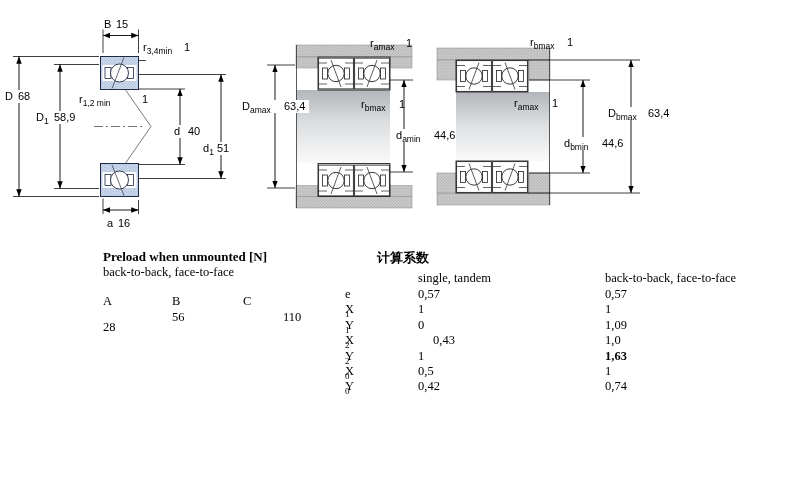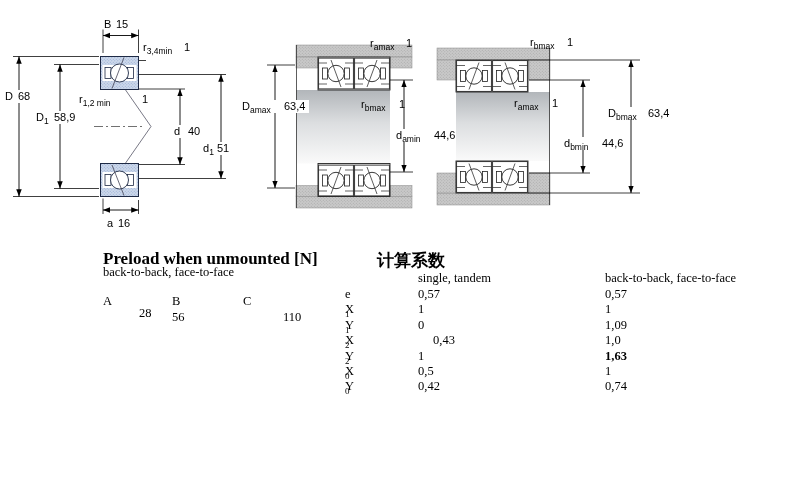--- a/index.html
+++ b/index.html
@@ -11,21 +11,21 @@
   svg text {
     font-family:"Liberation Sans","DejaVu Sans",sans-serif;
     font-size:11px; fill:#000;
   }
   svg tspan.sub { font-size:8.5px; }
   .dimline { stroke:#000; stroke-width:0.9; fill:none; }
   .extline { stroke:#000; stroke-width:0.75; fill:none; }
 
   .tbl { position:absolute; font-size:12.5px; }
   .tbl span { position:absolute; white-space:nowrap; }
-  .t-title { position:absolute; font-weight:bold; font-size:17px; white-space:nowrap; }
+  .t-title { position:absolute; font-weight:bold; font-size:13px; white-space:nowrap; }
   .t-sub   { position:absolute; font-size:12.5px; white-space:nowrap; }
   sub { font-size:9px; }
   #preload-table { left:103px; top:249px; width:240px; height:90px; }
   #factors-table { left:345px; top:249px; width:430px; height:150px; }
 </style>
 </head>
 <body>
 
 <svg class="drawing" width="800" height="245" viewBox="0 0 800 245" xmlns="http://www.w3.org/2000/svg">
   <defs>
@@ -188,21 +188,21 @@
     <text x="514" y="107"><tspan>r</tspan><tspan class="sub" dy="2.5">amax</tspan><tspan x="552" dy="-2.5">1</tspan></text>
   </g>
 </svg>
 
 <div class="tbl" id="preload-table">
   <div class="t-title" style="left:0;top:0;">Preload when unmounted [N]</div>
   <div class="t-sub" style="left:0;top:16px;">back-to-back, face-to-face</div>
   <span style="left:0;top:45px;">A</span>
   <span style="left:69px;top:45px;">B</span>
   <span style="left:140px;top:45px;">C</span>
-  <span style="left:0;top:57px;margin-left:36px;">28</span>
+  <span style="left:0;top:71px;">28</span>
   <span style="left:69px;top:61px;">56</span>
   <span style="left:140px;top:61px;margin-left:40px;">110</span>
 </div>
 
 <div class="tbl" id="factors-table">
   <div class="t-title" style="left:0;top:0;margin-left:32px;">计算系数</div>
   <span style="left:73px;top:22px;text-align:right;">single, tandem</span>
   <span style="left:260px;top:22px;">back-to-back, face-to-face</span>
 
   <span style="left:0;top:38px;"><span>e</span><sub></sub></span>

